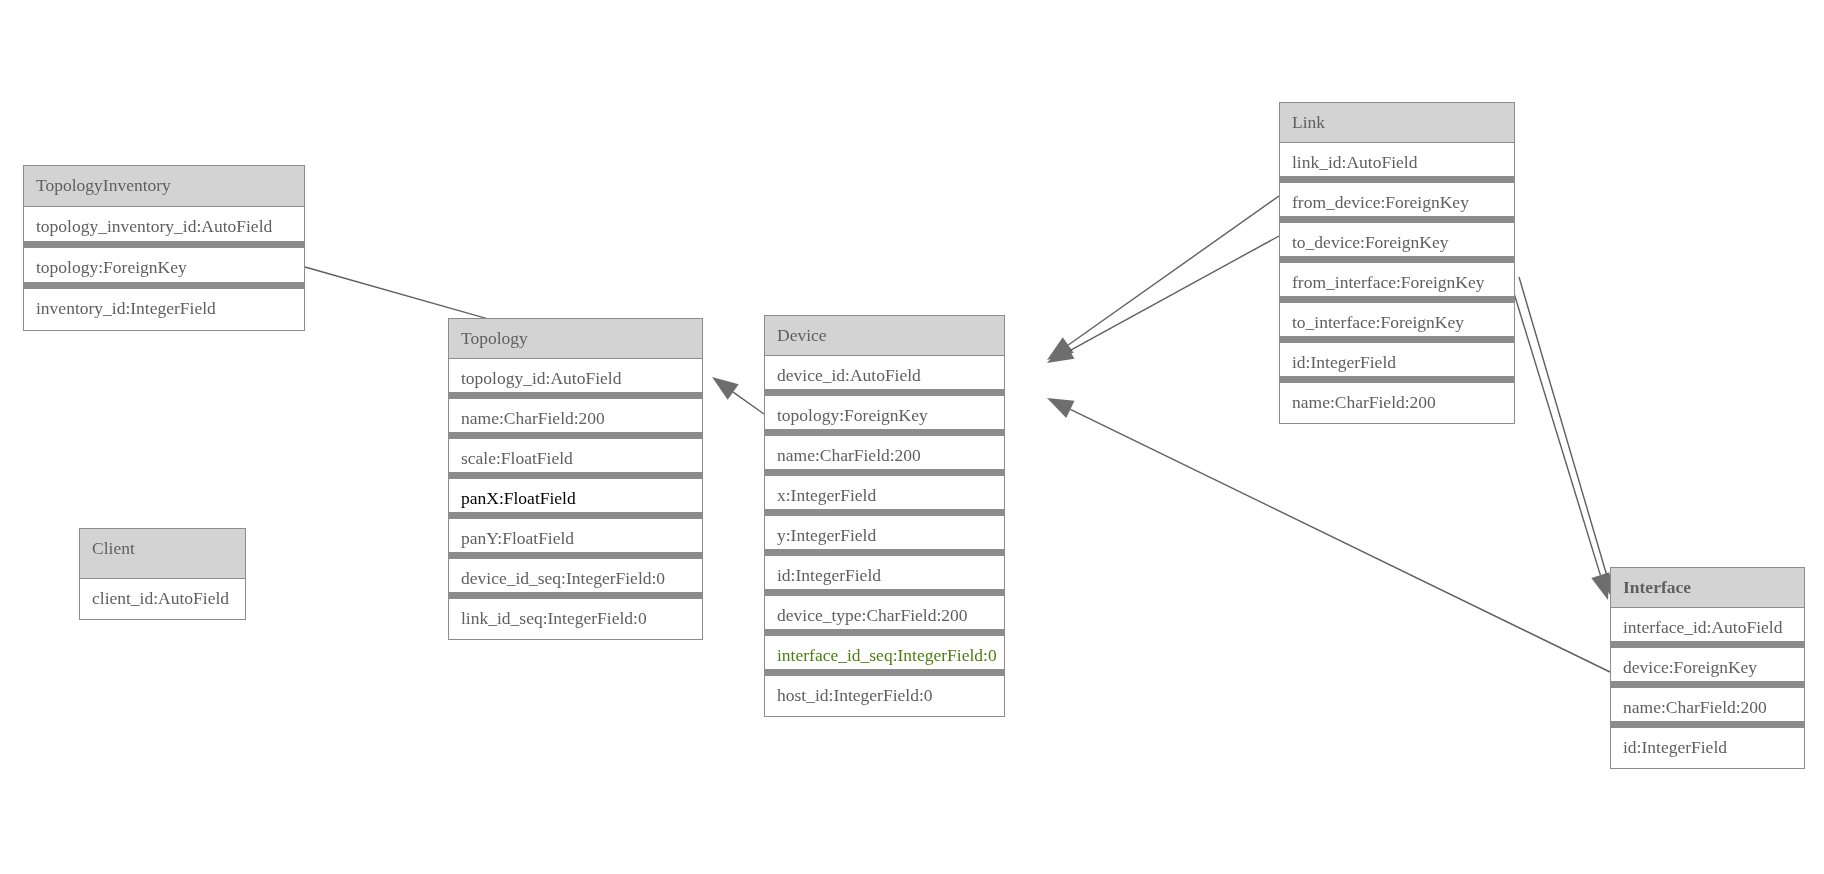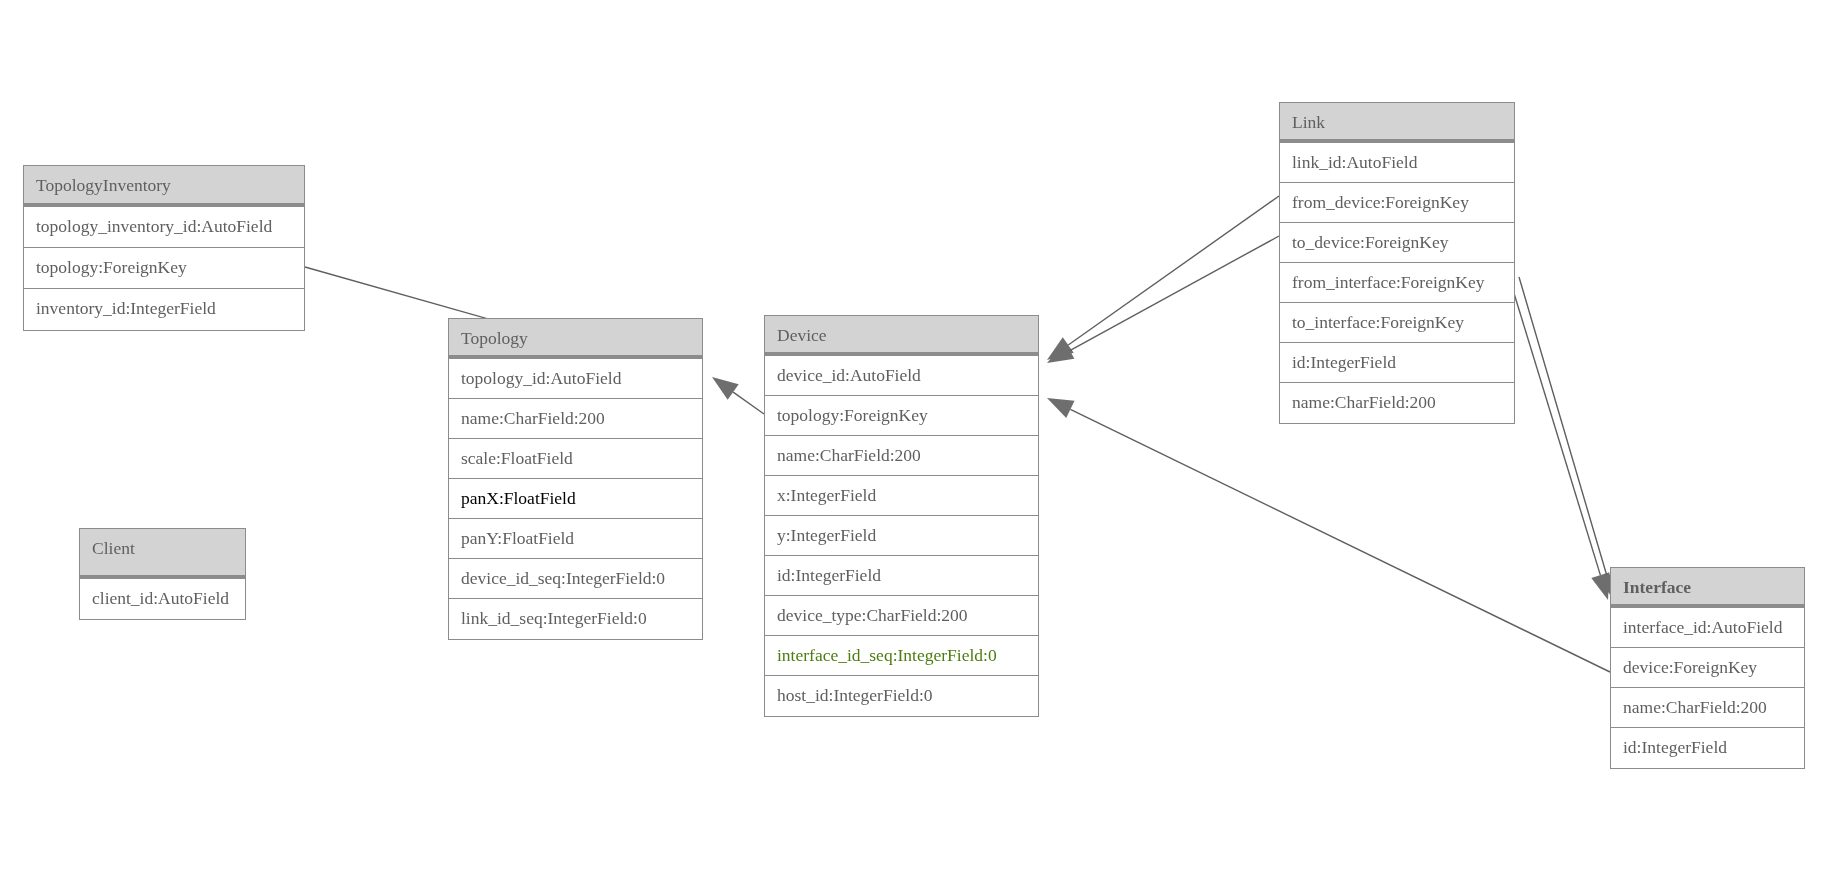--- a/index.html
+++ b/index.html
@@ -18,32 +18,32 @@
   .entity {
     position: absolute;
     box-sizing: border-box;
     border: 1px solid #8c8c8c;
     background: #ffffff;
     z-index: 5;
   }
   .entity-header {
     box-sizing: border-box;
     background: #d3d3d3;
-    border-bottom: 4px solid #a21caf;
+    border-bottom: 1px solid #a21caf;
     color: #5f5f5f;
     font-size: 17.5px;
     line-height: 1;
     padding: 11px 0 11px 12px;
     white-space: nowrap;
     overflow: hidden;
   }
   .entity-field {
     box-sizing: border-box;
     background: #ffffff;
-    border-bottom: 1px solid #1d4ed8;
+    border-bottom: 7px solid #1d4ed8;
     color: #5f5f5f;
     font-size: 17.5px;
     line-height: 1;
     padding: 11px 0 11px 12px;
     white-space: nowrap;
     overflow: hidden;
   }
   .entity-field:last-child {
     border-bottom: none;
   }
@@ -103,21 +103,21 @@
       <div class="entity" style="left: 448px; top: 318px; width: 255px; border-color: rgb(140, 140, 140); background: rgb(255, 255, 255);">
         <div class="entity-header" style="height: 40px; background: rgb(211, 211, 211); color: rgb(95, 95, 95); border-bottom-color: rgb(140, 140, 140);">Topology</div>
         <div class="entity-field" style="height: 40px; color: rgb(95, 95, 95); border-bottom-color: rgb(140, 140, 140);">topology_id:AutoField</div>
         <div class="entity-field" style="height: 40px; color: rgb(95, 95, 95); border-bottom-color: rgb(140, 140, 140);">name:CharField:200</div>
         <div class="entity-field" style="height: 40px; color: rgb(95, 95, 95); border-bottom-color: rgb(140, 140, 140);">scale:FloatField</div>
         <div class="entity-field" style="height: 40px; color: #000000; border-bottom-color: rgb(140, 140, 140);">panX:FloatField</div>
         <div class="entity-field" style="height: 40px; color: rgb(95, 95, 95); border-bottom-color: rgb(140, 140, 140);">panY:FloatField</div>
         <div class="entity-field" style="height: 40px; color: rgb(95, 95, 95); border-bottom-color: rgb(140, 140, 140);">device_id_seq:IntegerField:0</div>
         <div class="entity-field" style="height: 40px; color: rgb(95, 95, 95); border-bottom-color: rgb(140, 140, 140);">link_id_seq:IntegerField:0</div>
       </div>
-      <div class="entity" style="left: 764px; top: 315px; width: 275px; border-color: rgb(140, 140, 140); background: rgb(255, 255, 255);">
+      <div class="entity" style="left: 764px; top: 315px; width: 241px; border-color: rgb(140, 140, 140); background: rgb(255, 255, 255);">
         <div class="entity-header" style="height: 40px; background: rgb(211, 211, 211); color: rgb(95, 95, 95); border-bottom-color: rgb(140, 140, 140);">Device</div>
         <div class="entity-field" style="height: 40px; color: rgb(95, 95, 95); border-bottom-color: rgb(140, 140, 140);">device_id:AutoField</div>
         <div class="entity-field" style="height: 40px; color: rgb(95, 95, 95); border-bottom-color: rgb(140, 140, 140);">topology:ForeignKey</div>
         <div class="entity-field" style="height: 40px; color: rgb(95, 95, 95); border-bottom-color: rgb(140, 140, 140);">name:CharField:200</div>
         <div class="entity-field" style="height: 40px; color: rgb(95, 95, 95); border-bottom-color: rgb(140, 140, 140);">x:IntegerField</div>
         <div class="entity-field" style="height: 40px; color: rgb(95, 95, 95); border-bottom-color: rgb(140, 140, 140);">y:IntegerField</div>
         <div class="entity-field" style="height: 40px; color: rgb(95, 95, 95); border-bottom-color: rgb(140, 140, 140);">id:IntegerField</div>
         <div class="entity-field" style="height: 40px; color: rgb(95, 95, 95); border-bottom-color: rgb(140, 140, 140);">device_type:CharField:200</div>
         <div class="entity-field" style="height: 40px; color: #4d7c0f; border-bottom-color: rgb(140, 140, 140);">interface_id_seq:IntegerField:0</div>
         <div class="entity-field" style="height: 40px; color: rgb(95, 95, 95); border-bottom-color: rgb(140, 140, 140);">host_id:IntegerField:0</div>

